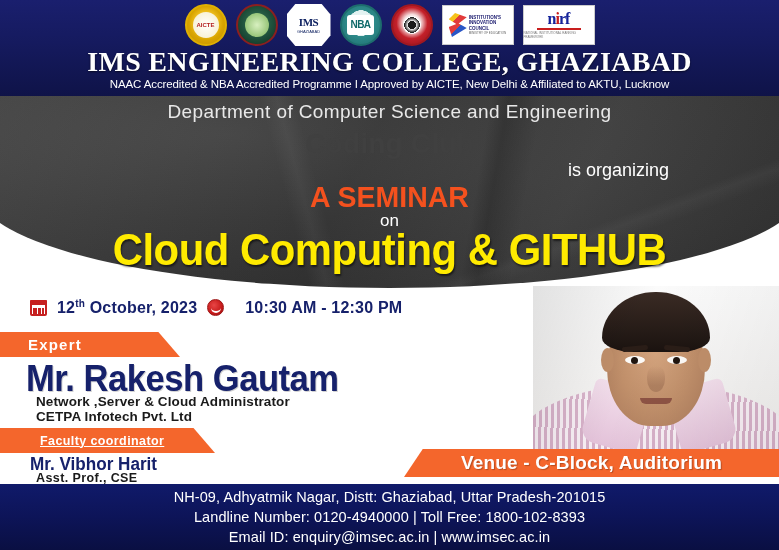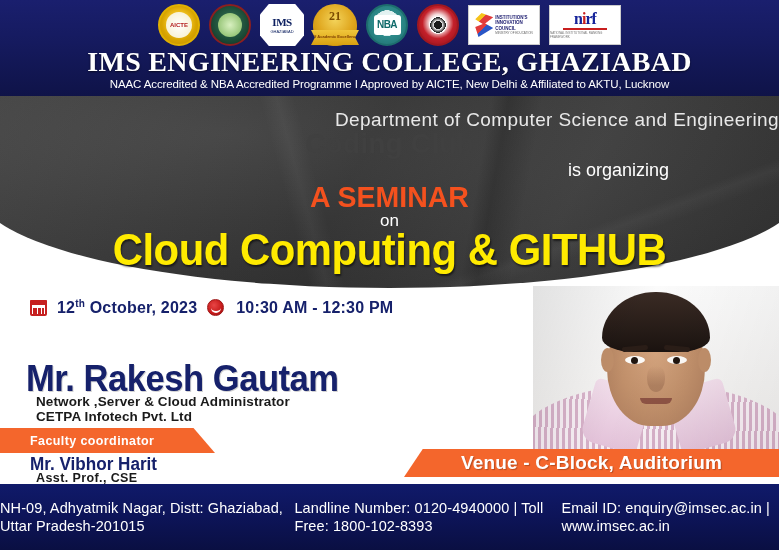--- a/index.html
+++ b/index.html
@@ -137,22 +137,22 @@
   }
   .ellipse::before{
     content:""; position:absolute; left:0; top:0; width:100%; height:100%;
     background:
       linear-gradient(75deg, transparent 38%, rgba(255,255,255,.045) 40%, transparent 42%),
       linear-gradient(100deg, transparent 60%, rgba(0,0,0,.18) 62%, transparent 66%),
       linear-gradient(160deg, transparent 72%, rgba(255,255,255,.035) 74%, transparent 77%);
   }
 
   .dept {
-    position:absolute; left:0; top:101px; width:779px; text-align:right;
-    color:#e8e8e8; font-size:19px; letter-spacing:.4px;margin-top:8px;
+    position:absolute; left:0; top:101px; width:779px; text-align:center;
+    color:#e8e8e8; font-size:19px; letter-spacing:.4px;
   }
   .club {
     position:absolute; left:0; top:128px; width:779px; text-align:center;
     color:#404040; font-size:28px; font-weight:bold; letter-spacing:.2px;
   }
   .organizing {
     position:absolute; left:0; top:160px; width:669px; text-align:right;
     color:#ffffff; font-size:18px;
   }
   .seminar {
@@ -196,37 +196,38 @@
   .clock-icon {
     width:17px; height:17px; border-radius:50%; flex:0 0 auto;
     background:radial-gradient(circle at 40% 35%, #e84545 0%, #c61a1a 60%, #8e0f0f 100%);
     position:relative; border:1px solid #9e1414;
   }
   .clock-icon::after{
     content:""; position:absolute; left:3px; top:6px; width:10px; height:5px;
     border-bottom:2px solid #ffffff; border-radius:0 0 8px 8px;
   }
   .date-txt sup { font-size:10px; }
-  .time-txt { margin-left:2px; }
+  .time-txt { margin-left:11px; }
 
   
   .ribbon {
     position:absolute; height:25px; background:#f4662c;
     display:flex; align-items:center;
     color:#ffffff; font-weight:bold;
   }
   .ribbon-expert {
     left:0; top:332px; width:180px; padding-left:28px;
     font-size:15px; letter-spacing:1.2px;
     clip-path:polygon(0 0, 88% 0, 100% 100%, 0 100%);
   }
   .ribbon-faculty {
-    left:0; top:428px; width:215px; padding-left:30px;
+    left:0; top:428px; width:215px; padding-left:40px;
     font-size:12.5px; letter-spacing:.4px;
     clip-path:polygon(0 0, 90% 0, 100% 100%, 0 100%);
+    text-decoration:underline;
   }
   .expert-name {
     position:absolute; left:26px; top:358px;
     color:#16216b; font-size:36px; font-weight:bold;
     letter-spacing:-.5px; transform:scaleX(.96); transform-origin:left;
     font-family:"Liberation Sans Narrow","Liberation Sans",sans-serif;
     text-shadow:1px 1px 0 rgba(0,0,0,.18);
   }
   .expert-role {
     position:absolute; left:36px; top:394px;
@@ -316,21 +317,21 @@
     display:flex; align-items:center; justify-content:center;
     clip-path:polygon(5% 0, 100% 0, 100% 100%, 0 100%);
     text-shadow:1px 1px 1px rgba(0,0,0,.25);
     font-family:"Liberation Sans Narrow","Liberation Sans",sans-serif;
   }
 
   
   .footer {
     position:absolute; left:0; bottom:0; width:779px; height:66px;
     background:linear-gradient(180deg,#101a6a 0%,#0d1458 50%,#0a0f42 100%);
-    display:flex; flex-direction:row; align-items:center; justify-content:center;
+    display:flex; flex-direction:column; align-items:center; justify-content:center;
     gap:2px; color:#ffffff; font-size:14.5px; letter-spacing:.1px;
   }
   .footer div{ line-height:1.25; }
 </style>
 </head>
 <body>
 
 <div id="poster">
 
   <div class="header">
@@ -349,26 +350,20 @@
       </div>
 
       <div class="logo" style="position:relative;">
         <div class="lg-ims">
           <div class="big">IMS</div>
           <div class="sm">GHAZIABAD</div>
         </div>
         <div class="lg-ims-est">Estd. 2002</div>
       </div>
 
-      <div class="logo">
-        <div class="lg-21">
-          <div class="num">21</div>
-          <div class="rib">Of Academic Excellence</div>
-        </div>
-      </div>
 
       <div class="logo">
         <div class="lg-circ lg-nba">
             <div class="inner">NBA</div>
           </div>
       </div>
 
       <div class="logo">
         <div class="lg-circ lg-naac">
             <div class="inner"></div>
@@ -410,20 +405,23 @@
   <div class="on">on</div>
   <div class="maintitle">Cloud Computing &amp; GITHUB</div>
 
   <div class="daterow">
     <span class="cal-icon"></span>
     <span class="date-txt"><span>12</span><sup>th</sup><span> October, 2023</span></span>
     <span class="clock-icon"></span>
     <span class="time-txt">10:30 AM - 12:30 PM</span>
   </div>
 
+  <div class="ribbon ribbon-expert">
+    <span>Expert</span>
+  </div>
   <div class="expert-name">Mr. Rakesh Gautam</div>
   <div class="expert-role">Network ,Server &amp; Cloud Administrator</div>
   <div class="expert-org">CETPA Infotech Pvt. Ltd</div>
 
   <div class="ribbon ribbon-faculty">
     <span>Faculty coordinator</span>
   </div>
   <div class="fac-name">Mr. Vibhor Harit</div>
   <div class="fac-role">Asst. Prof., CSE</div>
 

